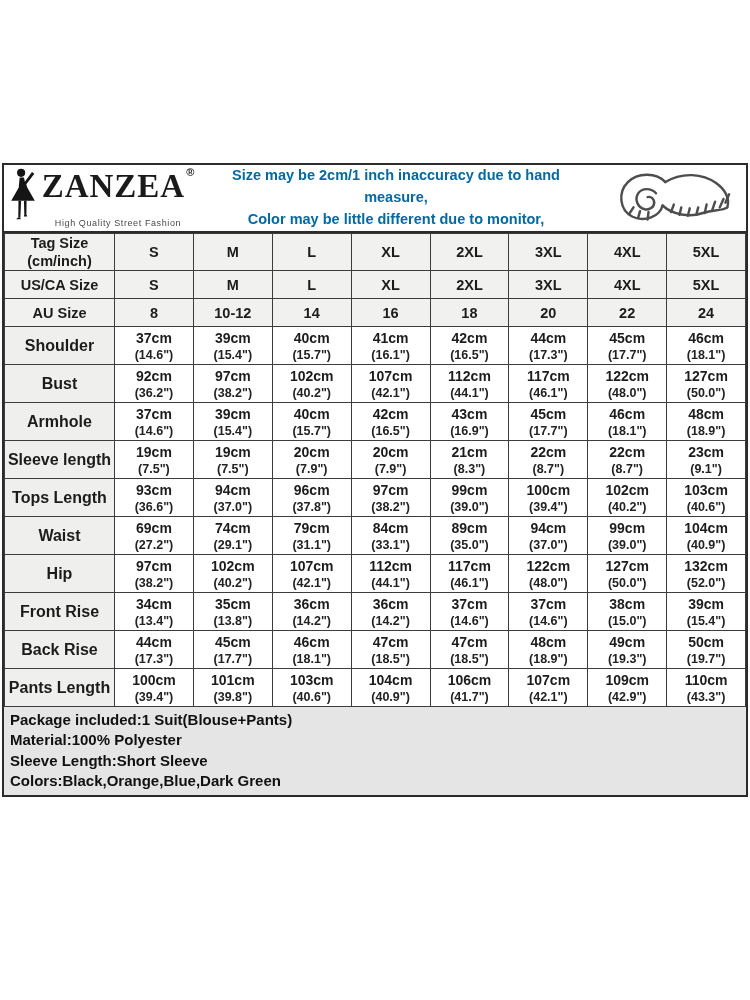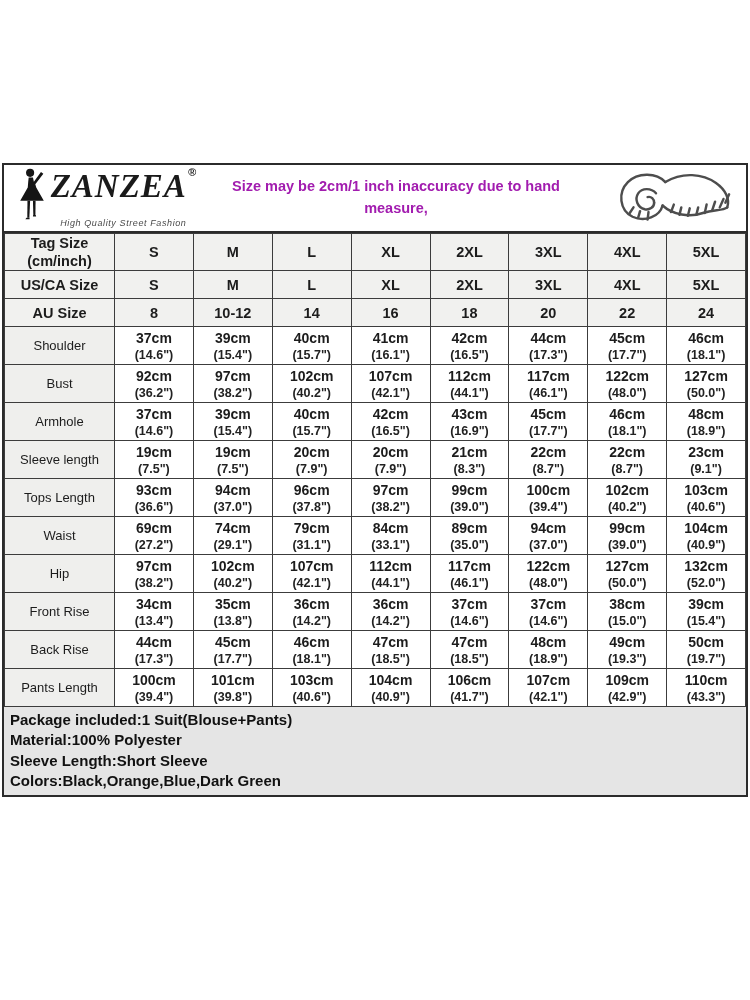--- a/index.html
+++ b/index.html
@@ -7,42 +7,42 @@
     width:750px;height:1000px;background:#ffffff;
     font-family:"Liberation Sans", sans-serif;color:#1c1c1c;
     position:relative;overflow:hidden;
   }
   .sheet{
     position:absolute;top:163px;left:2px;width:742px;
     border:2px solid #2b2b2b;background:#fff;
   }
   
   .hdr{display:flex;align-items:center;height:66px;border-bottom:2px solid #2b2b2b;}
-  .logo{width:192px;display:flex;align-items:center;justify-content:flex-end;box-sizing:border-box;font-style:italic;}
+  .logo{width:192px;display:flex;align-items:center;justify-content:center;box-sizing:border-box;}
   .logo-text{display:flex;flex-direction:column;align-items:center;margin-left:2px;}
   .brand-line{display:flex;align-items:flex-start;line-height:1;}
   .brand-name{
     font-family:"Liberation Serif", serif;font-weight:700;font-size:33px;
     letter-spacing:1px;color:#1a1a1a;transform:scaleY(1.05);
   }
   .reg-mark{font-size:11px;font-weight:700;margin-top:-2px;margin-left:1px;}
   .tagline{font-size:9px;color:#4a4a4a;letter-spacing:.6px;margin-top:16px;white-space:nowrap;}
   .disclaimer{
     flex:1;text-align:center;font-weight:700;font-size:14.5px;line-height:1.5;
-    color:#a21caf;padding:0 4px;
+    color:#0369a1;padding:0 4px;
   }
   .tape-wrap{width:150px;display:flex;align-items:center;justify-content:center;}
   
   table.size-chart{width:100%;border-collapse:collapse;table-layout:fixed;}
   table.size-chart td{
     border:1.5px solid #3c3c3c;text-align:center;vertical-align:middle;
     padding:0;overflow:hidden;
   }
   td.label-cell{
-    background:#efefed;font-weight:400;font-size:13px;white-space:pre-line;line-height:1.25;
+    background:#efefed;font-weight:700;font-size:16px;white-space:pre-line;line-height:1.25;
   }
   tr.size-row td{height:27px;font-weight:700;font-size:14.5px;background:#f1f1ef;}
   tr.size-row.tall td{height:36px;}
   tr.measure-row td{height:37px;background:#ffffff;}
   tr.measure-row td.label-cell{background:#efefed;}
   .cm-val{font-weight:700;font-size:14px;line-height:1.3;}
   .in-val{font-weight:700;font-size:12.5px;line-height:1.3;color:#222;}
   
   .footer{padding:3px 6px 4px;background:#e5e5e5;}
   .footer-line{font-weight:700;font-size:15px;line-height:20.2px;color:#111;}
@@ -71,20 +71,21 @@
         <div class="brand-line">
           <span class="brand-name">ZANZEA</span>
           <span class="reg-mark">®</span>
         </div>
         <div class="tagline">High Quality Street Fashion</div>
       </div>
     </div>
 
     <div class="disclaimer">
       <div>Size may be 2cm/1 inch inaccuracy due to hand measure,</div>
+      <div>Color may be little different due to monitor,</div>
     </div>
 
     <div class="tape-wrap">
       <svg width="128" height="60" viewBox="0 0 132 64">
         <g fill="none" stroke="#4d4d4d" stroke-width="2.6" stroke-linecap="round" stroke-linejoin="round">
 
           <path d="M60 15 C50 4 30 5 20 15 C9 26 11 45 25 52 C38 58 54 52 57 40"></path>
           <path d="M50 27 C45 21 35 21 31 27 C27 33 30 42 38 44 C43 45 48 42 48 37"></path>
           <path d="M48 37 C48 33 45 30 41 31"></path>
 

